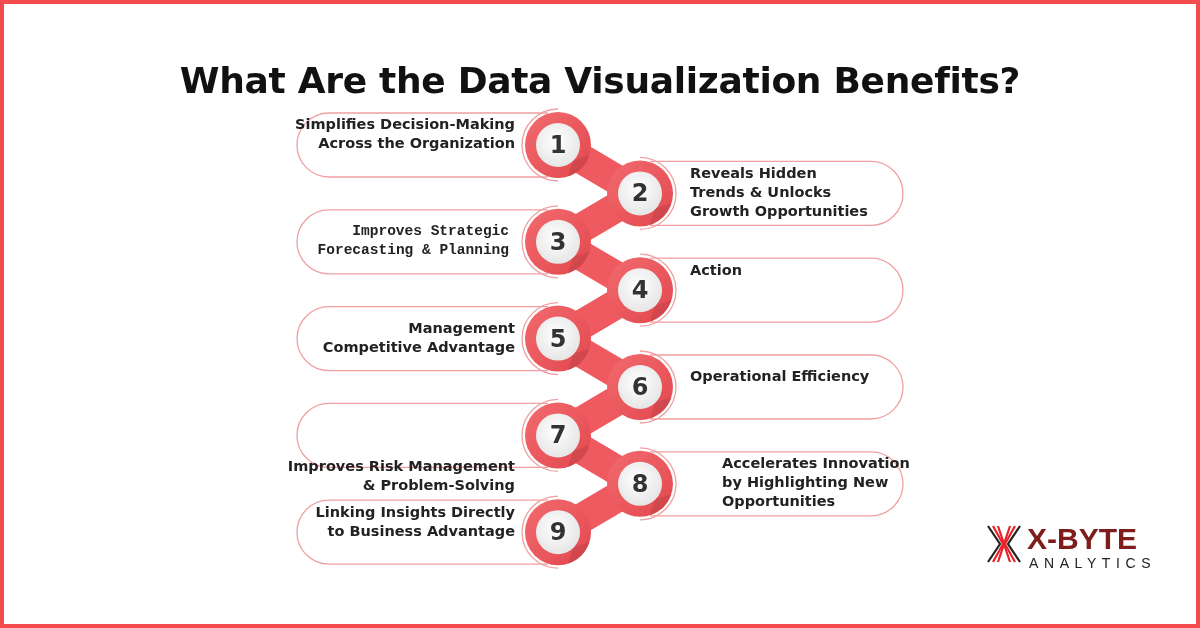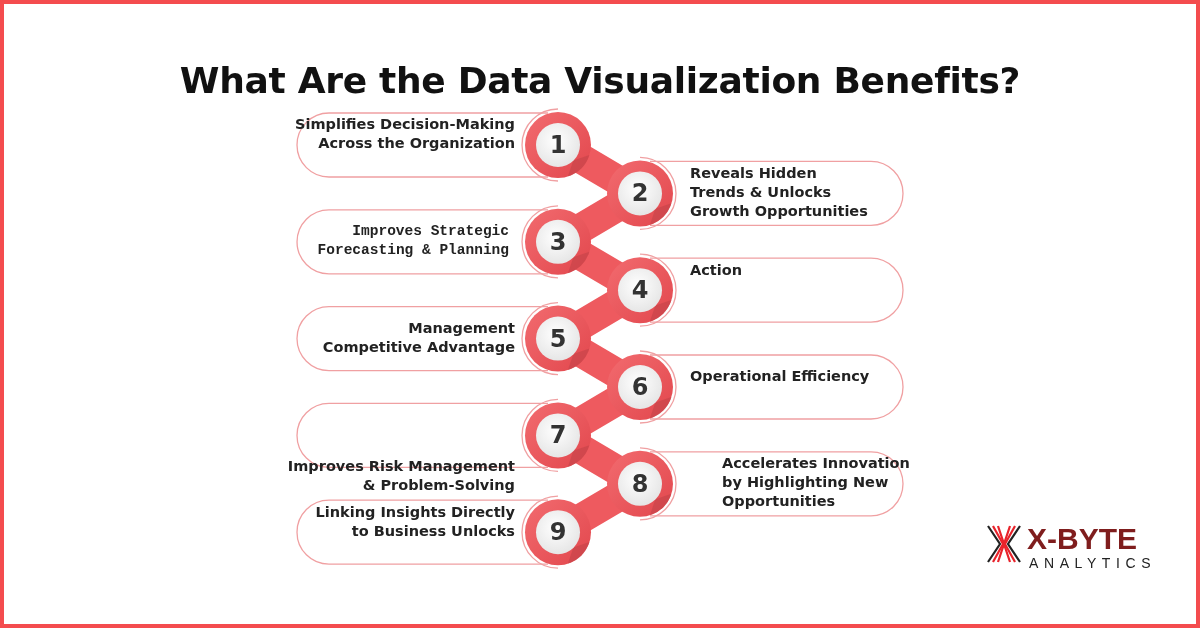--- a/index.html
+++ b/index.html
@@ -130,21 +130,21 @@
     </div>
     <div class="num" style="left: 618px; top: 461.8px;">8</div>
     <div class="label right" style="top: 454.3px; left: 690px; margin-left: 32px;">
       <div>Accelerates Innovation</div>
       <div>by Highlighting New</div>
       <div>Opportunities</div>
     </div>
     <div class="num" style="left: 536px; top: 510.2px;">9</div>
     <div class="label left" style="top: 502.7px; left: 275px;">
       <div>Linking Insights Directly</div>
-      <div>to Business Unlocks</div>
+      <div>to Business Advantage</div>
     </div>
   </div>
 
 <div class="logo">
   <svg width="38" height="40" style="position:absolute;left:0;top:2px">
     <g stroke-width="2.2" fill="none">
       <path d="M3 2 L15 20 L3 38" stroke="#222"></path>
       <path d="M8 2 L18 20 L8 38" stroke="#e8232b"></path>
       <path d="M13 2 L19 20 L13 38" stroke="#e8232b"></path>
       <path d="M35 2 L23 20 L35 38" stroke="#222"></path>

